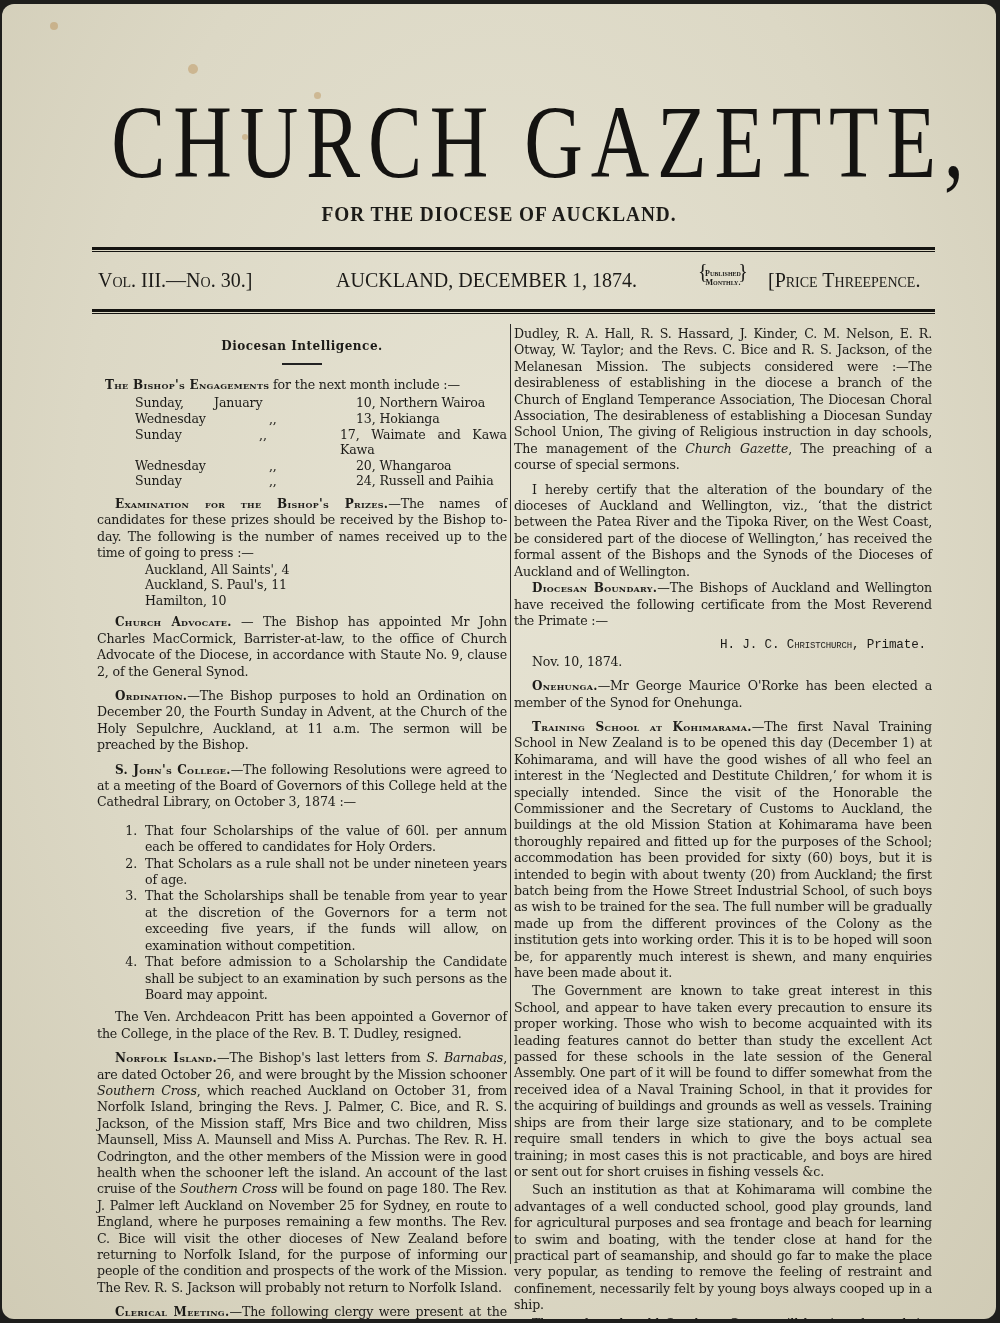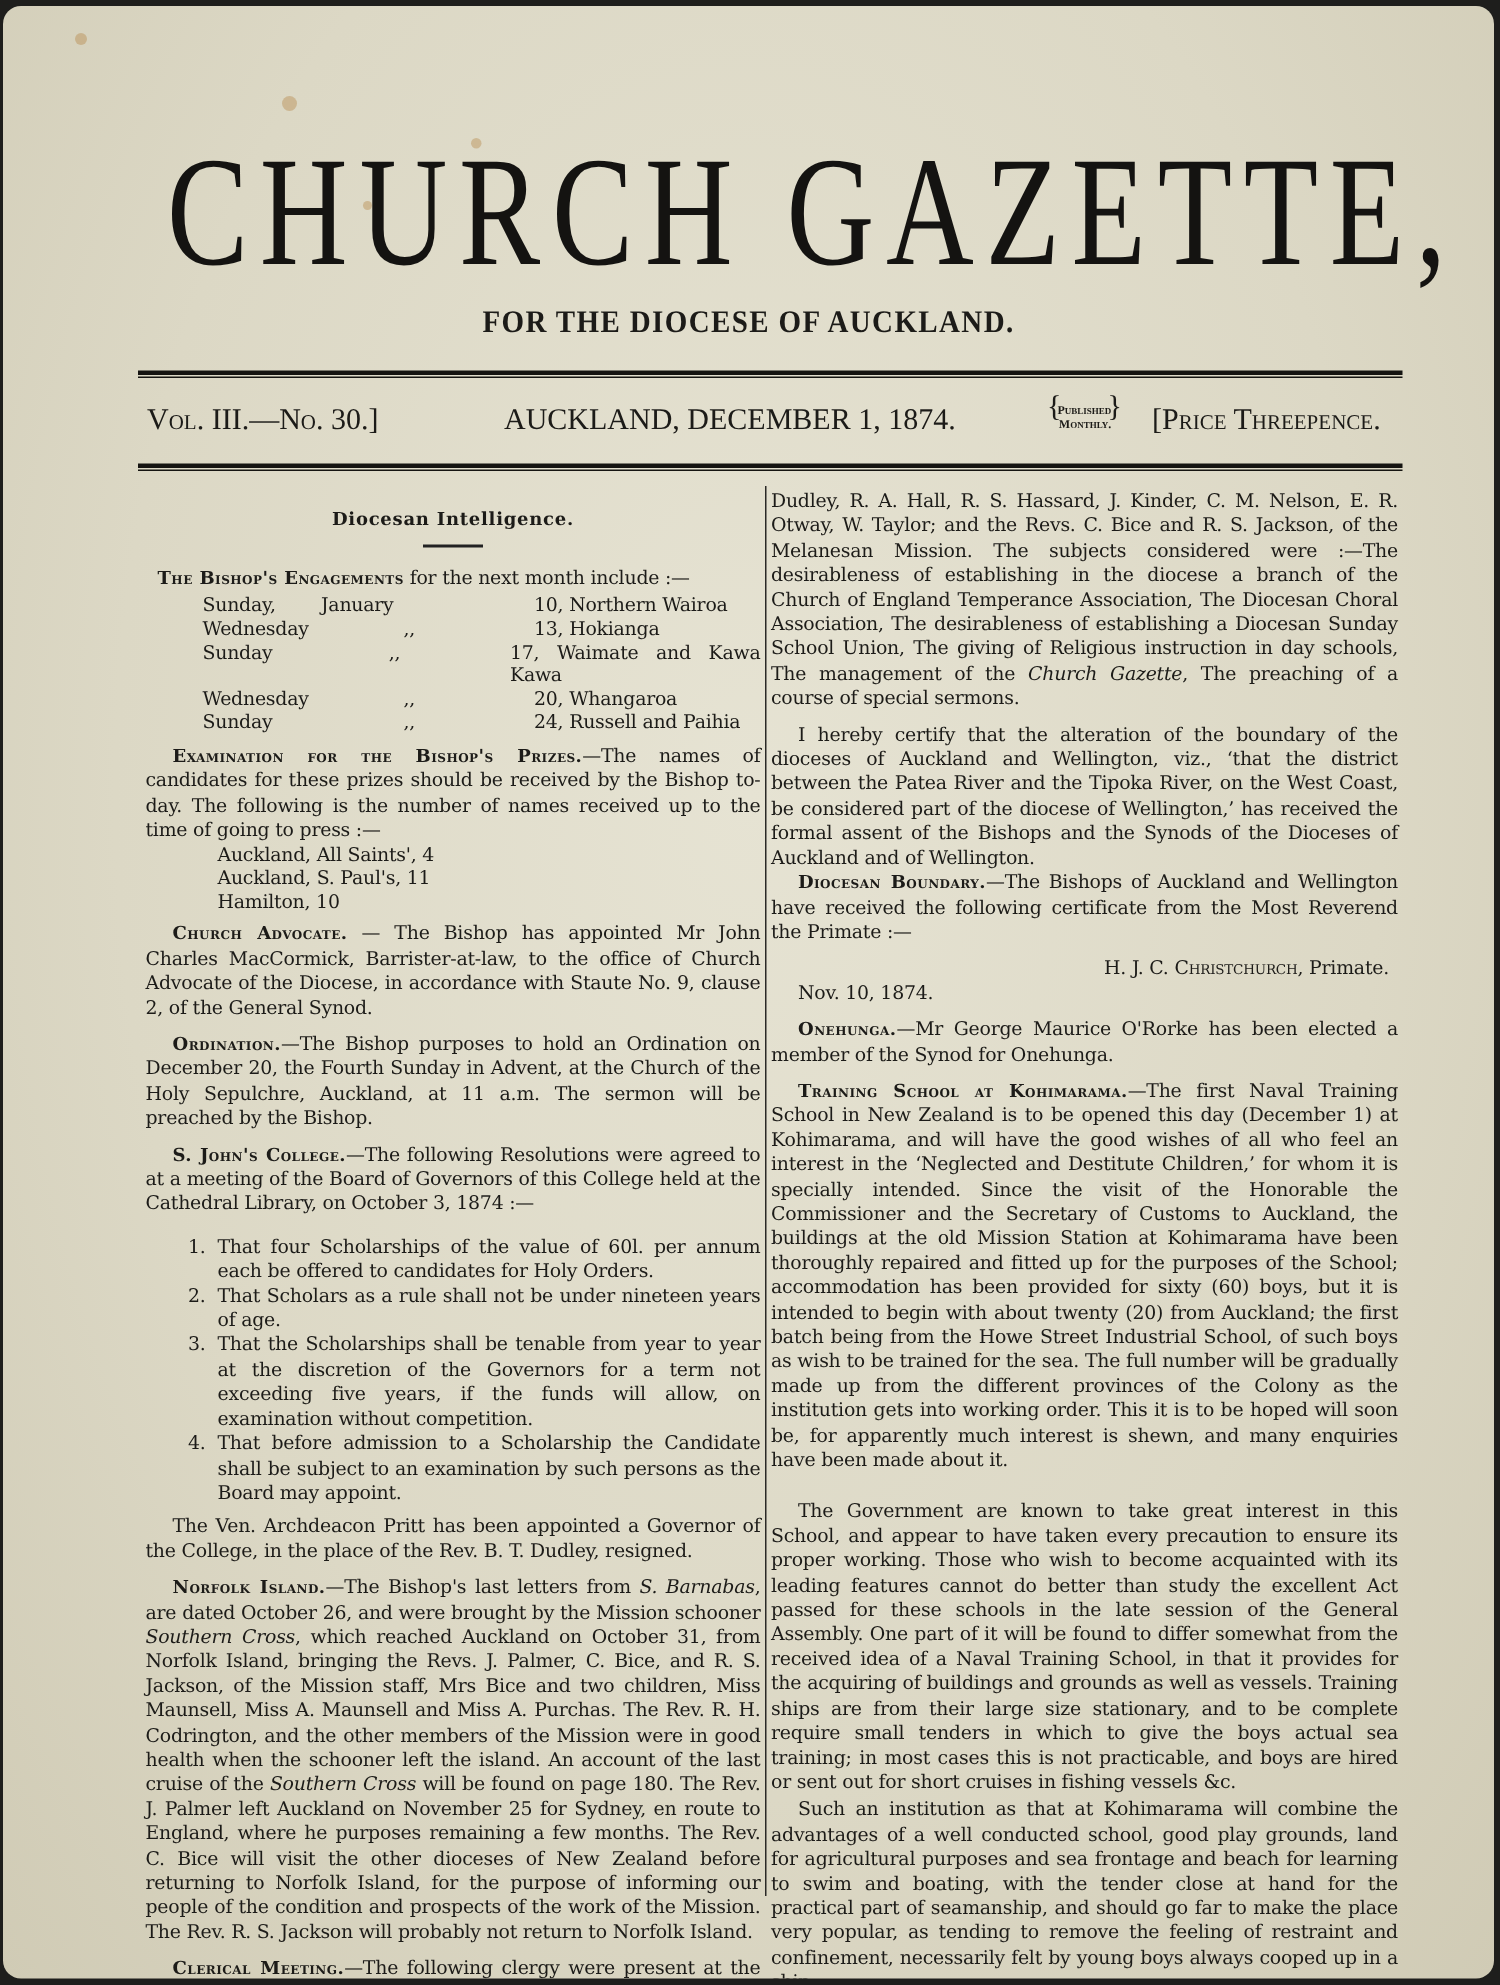--- a/index.html
+++ b/index.html
@@ -28,21 +28,21 @@
     position: absolute; left: 0; right: 0; top: 198px; text-align: center;
     font-family: "Liberation Serif", serif; font-weight: bold;
     font-size: 21px; letter-spacing: 1px; transform: scaleX(0.92);
   }
   .rule-double { position: absolute; left: 90px; width: 843px; height: 5px;
     border-top: 3px solid #151411; border-bottom: 1px solid #151411; box-sizing: border-box; }
   .dateline { position: absolute; left: 90px; width: 843px; top: 265px; height: 30px;
     font-family: "Liberation Serif", serif; font-size: 20px; white-space: nowrap; }
   .dateline span { position: absolute; top: 0; }
   .sc { font-variant: small-caps; }
-  .pub { position: absolute; top: 2px; font-size: 8px; line-height: 9px; text-align: right;
+  .pub { position: absolute; top: 2px; font-size: 8px; line-height: 9px; text-align: center;
     font-variant: small-caps; font-weight: bold; }
   .pub::before { content: "{"; position: absolute; left: -7px; top: -2px; font-size: 20px; font-weight: normal;}
   .pub::after { content: "}"; position: absolute; right: -7px; top: -2px; font-size: 20px; font-weight: normal;}
   .col-divider { position: absolute; left: 508px; top: 320px; width: 1px; height: 940px; background: #2a2926; }
   .col { position: absolute; top: 322px; width: 420px;
     font-family: "DejaVu Serif", serif; font-size: 12.6px; line-height: 16.4px;
     text-align: justify; letter-spacing: -0.15px; }
   .col-left { left: 95px; top: 325px; width: 410px; }
   .col-right { left: 512px; width: 418px; }
   .section-heading {
@@ -55,21 +55,21 @@
   .lead { font-variant: small-caps; font-weight: bold; letter-spacing: 0.3px; font-size: 12px; }
   .sched { margin: 0 0 7px 38px; }
   .sched-row { display: flex; line-height: 15.6px; gap: 12px; }
   .sched-day { width: 122px; }
   .sched-mo { width: 75px; }
   .list { margin: 0 0 6px 48px; line-height: 15.6px; }
   .resolutions { margin: 0 0 6px 0; }
   .res { display: flex; margin: 0; }
   .res-num { width: 40px; text-align: right; padding-right: 8px; flex: none; }
   .res-text { flex: 1; padding-left: 0; text-indent: 0; }
-  .sig { text-align: right; margin: 0; padding-right: 6px; }
+  .sig { text-align: right; margin: 0; padding-right: 6px; font-family: Liberation Mono, monospace; }
   .date-sig { margin: 0 0 8px 18px; }
   em { font-style: italic; }
 </style>
 </head>
 <body>
 
 <div class="page">
 
   <div class="spot" style="left:48px;top:18px;width:8px;height:8px;"></div>
   <div class="spot" style="left:186px;top:60px;width:10px;height:10px;"></div>
@@ -190,21 +190,21 @@
     </p>
     <p class="sig noind">
       <span>H. J. C. </span><span class="sc">Christchurch</span><span>, Primate.</span>
     </p>
     <p class="noind date-sig">Nov. 10, 1874.</p>
 
     <p>
       <span class="lead">Onehunga.</span><span>—Mr George Maurice O'Rorke has been elected a member of the Synod for Onehunga.</span>
     </p>
 
-    <p style="margin-bottom:18px;">
+    <p style="margin-bottom:2px;">
       <span class="lead">Training School at Kohimarama.</span><span>—The first Naval Training School in New Zealand is to be opened this day (December 1) at Kohimarama, and will have the good wishes of all who feel an interest in the ‘Neglected and Destitute Children,’ for whom it is specially intended.  Since the visit of the Honorable the Commissioner and the Secretary of Customs to Auckland, the buildings at the old Mission Station at Kohimarama have been thoroughly repaired and fitted up for the purposes of the School; accommodation has been provided for sixty (60) boys, but it is intended to begin with about twenty (20) from Auckland; the first batch being from the Howe Street Industrial School, of such boys as wish to be trained for the sea.  The full number will be gradually made up from the different provinces of the Colony as the institution gets into working order.  This it is to be hoped will soon be, for apparently much interest is shewn, and many enquiries have been made about it.</span>
     </p>
     <p style="margin-bottom:2px;">The Government are known to take great interest in this School, and appear to have taken every precaution to ensure its proper working.  Those who wish to become acquainted with its leading features cannot do better than study the excellent Act passed for these schools in the late session of the General Assembly. One part of it will be found to differ somewhat from the received idea of a Naval Training School, in that it provides for the acquiring of buildings and grounds as well as vessels.  Training ships are from their large size stationary, and to be complete require small tenders in which to give the boys actual sea training; in most cases this is not practicable, and boys are hired or sent out for short cruises in fishing vessels &amp;c.</p>
     <p style="margin-bottom:2px;">Such an institution as that at Kohimarama will combine the advantages of a well conducted school, good play grounds, land for agricultural purposes and sea frontage and beach for learning to swim and boating, with the tender close at hand for the practical part of seamanship, and should go far to make the place very popular, as tending to remove the feeling of restraint and confinement, necessarily felt by young boys always cooped up in a ship.</p>
     <p>
       <span>The tender—the old </span><em>Southern Cross</em><span>—will be rigged as a brig, and will have a splendid summer cruising ground within the Barrier Islands, or for still shorter cruising, between Auckland</span>
     </p>
   </div>
 
 </div>

